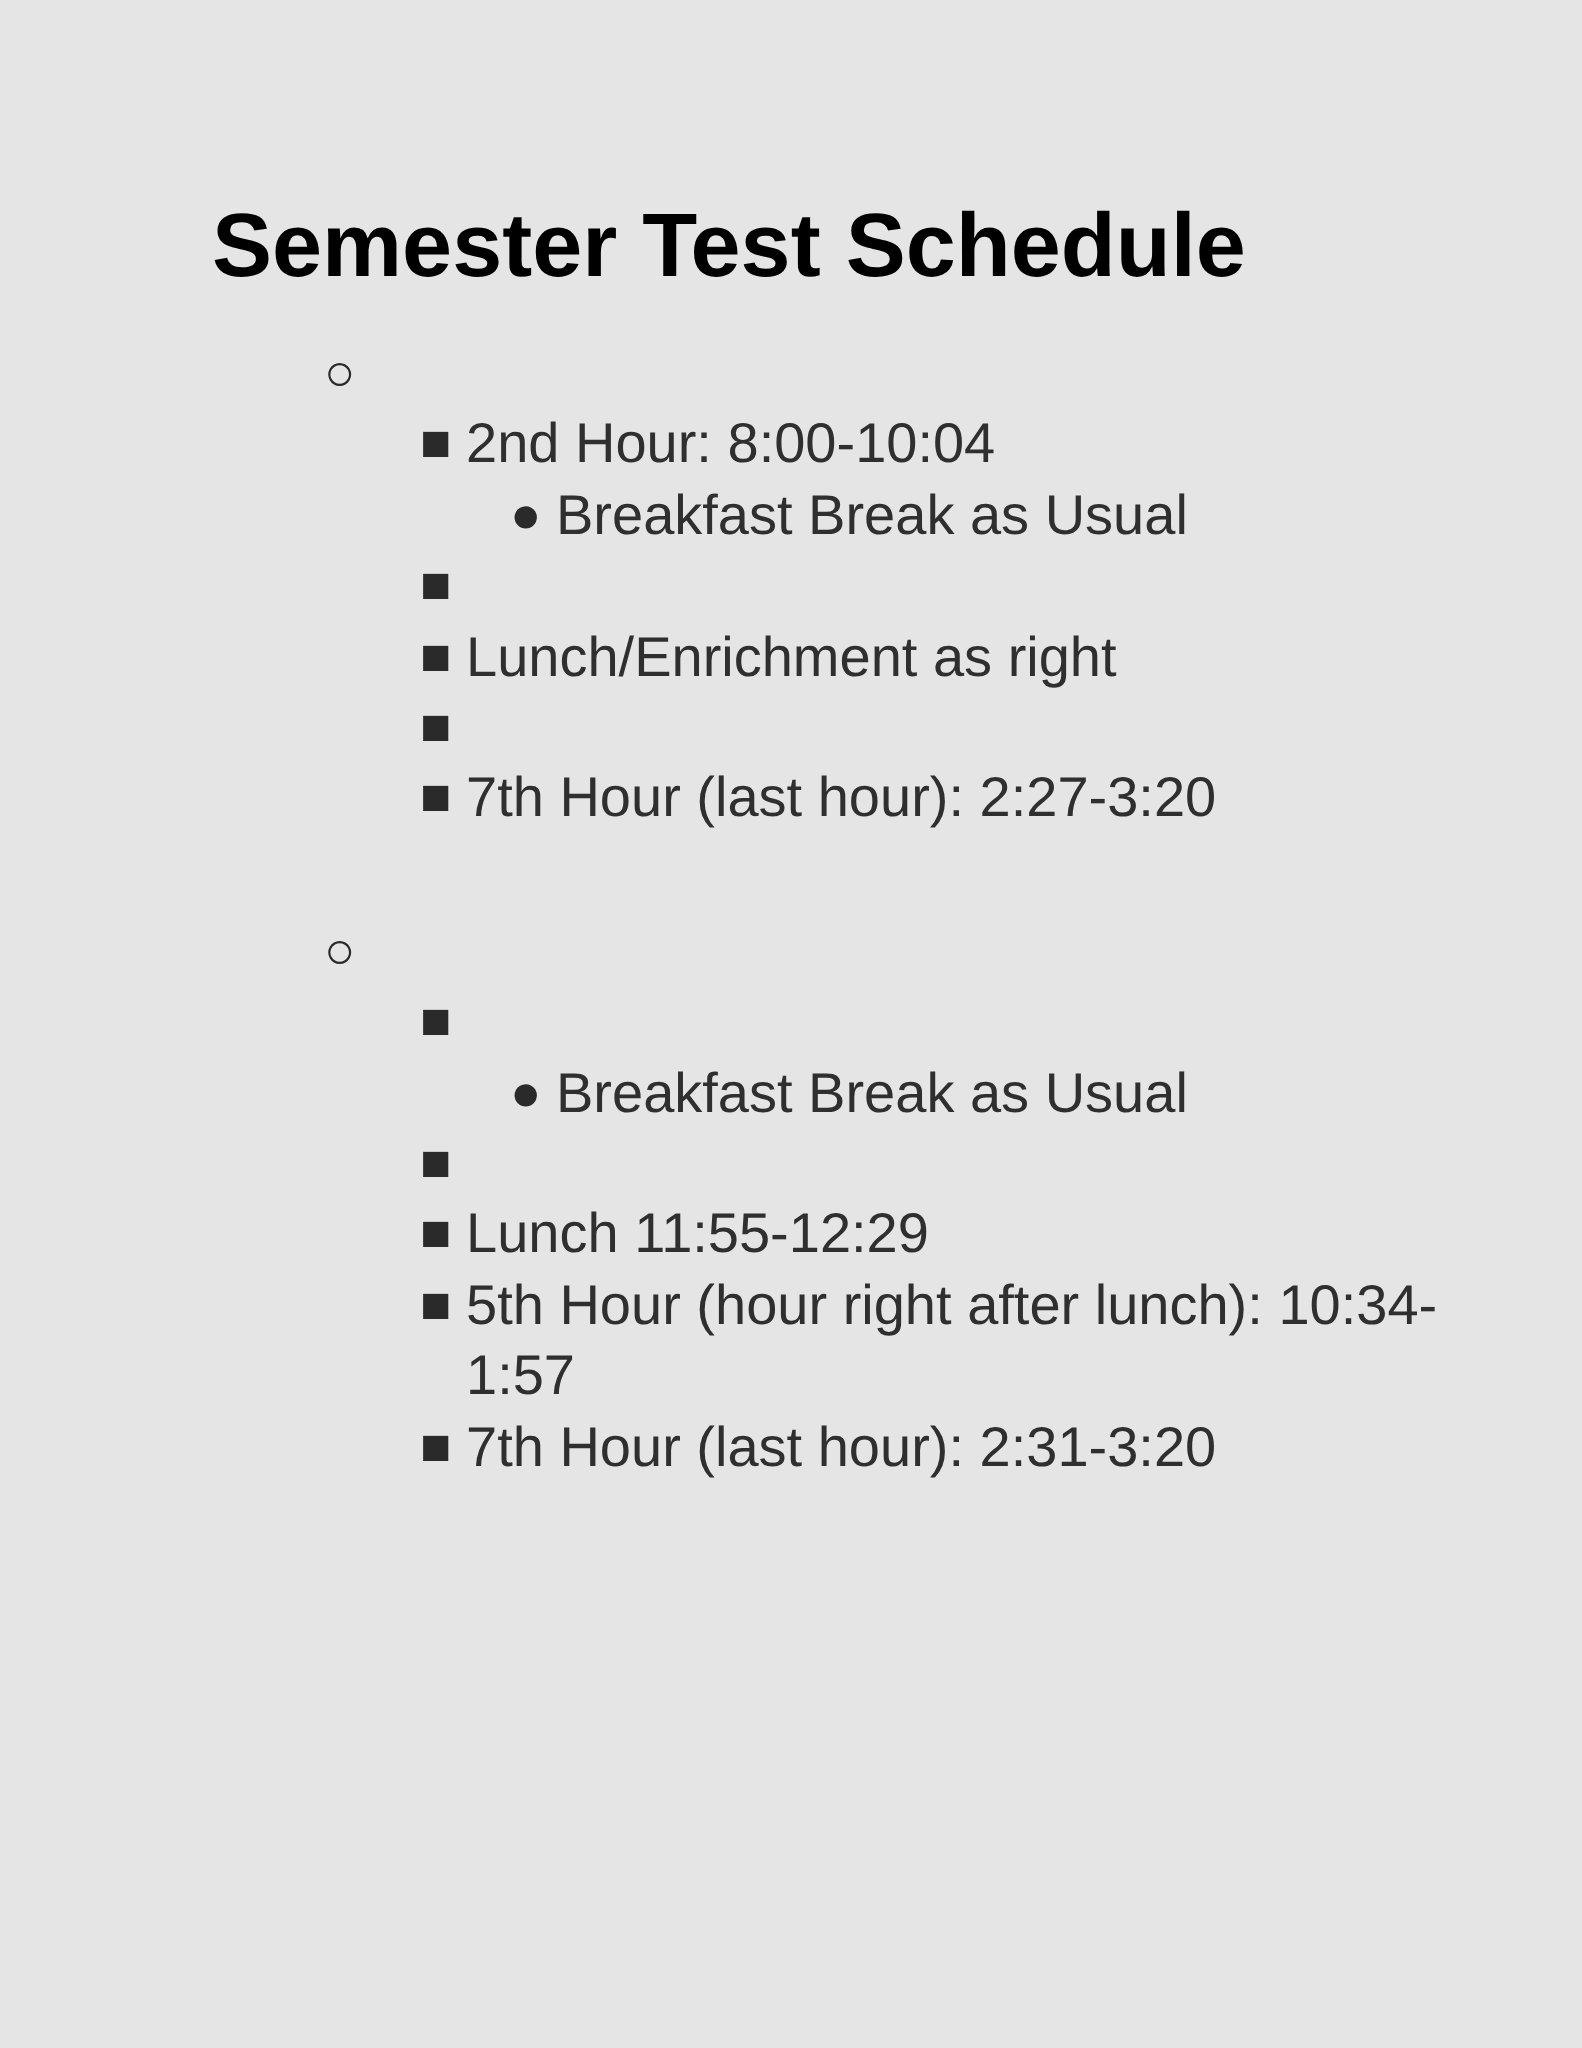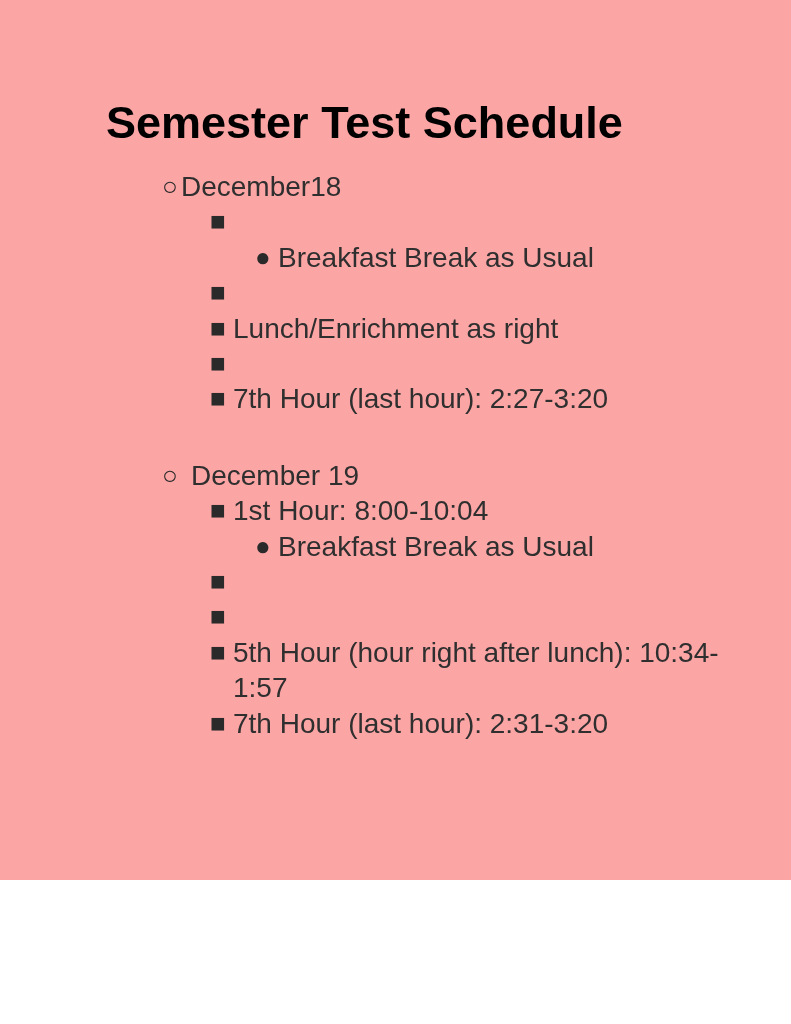--- a/index.html
+++ b/index.html
@@ -3,22 +3,22 @@
 <meta charset="utf-8">
 <style>
   html, body {
     margin: 0;
     padding: 0;
     background: #ffffff;
   }
   .page {
     position: relative;
     width: 791px;
-    height: 880px;
-    background: #fca5a5;
+    height: 1024px;
+    background: #e5e5e5;
     font-family: "Liberation Sans", "DejaVu Sans", sans-serif;
     color: #2f2f2f;
     overflow: hidden;
   }
   .title {
     margin: 100px 0 0 106px;
     font-size: 45px;
     line-height: 45px;
     font-weight: bold;
     color: #000000;
@@ -55,24 +55,24 @@
 
 <div class="page">
 
   <div class="title">Semester Test Schedule</div>
 
   <div class="list">
 
     <div class="section section-1">
       <div class="row l1">
         <span class="marker">○</span>
-        <span class="text">December18</span>
       </div>
       <div class="row l2">
         <span class="marker">■</span>
+        <span class="text">2nd Hour: 8:00-10:04</span>
       </div>
       <div class="row l3">
         <span class="marker">●</span>
         <span class="text">Breakfast Break as Usual</span>
       </div>
       <div class="row l2">
         <span class="marker">■</span>
       </div>
       <div class="row l2">
         <span class="marker">■</span>
@@ -83,35 +83,34 @@
       </div>
       <div class="row l2">
         <span class="marker">■</span>
         <span class="text">7th Hour (last hour): 2:27-3:20</span>
       </div>
     </div>
 
     <div class="section section-2">
       <div class="row l1 spaced">
         <span class="marker">○</span>
-        <span class="text">December 19</span>
       </div>
       <div class="row l2">
         <span class="marker">■</span>
-        <span class="text">1st Hour: 8:00-10:04</span>
       </div>
       <div class="row l3">
         <span class="marker">●</span>
         <span class="text">Breakfast Break as Usual</span>
       </div>
       <div class="row l2">
         <span class="marker">■</span>
       </div>
       <div class="row l2">
         <span class="marker">■</span>
+        <span class="text">Lunch 11:55-12:29</span>
       </div>
       <div class="row l2">
         <span class="marker">■</span>
         <span class="text">5th Hour (hour right after lunch): 10:34-1:57</span>
       </div>
       <div class="row l2">
         <span class="marker">■</span>
         <span class="text">7th Hour (last hour): 2:31-3:20</span>
       </div>
     </div>

